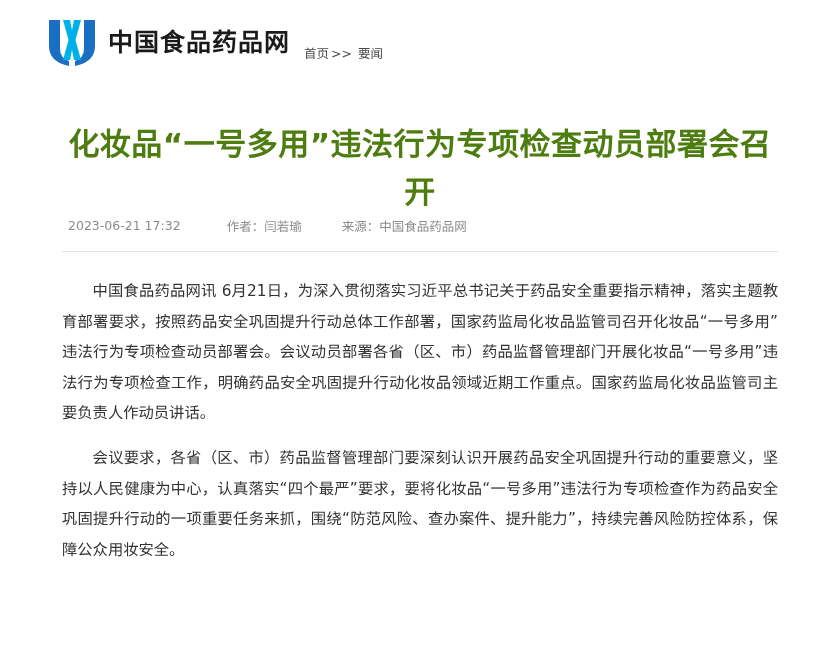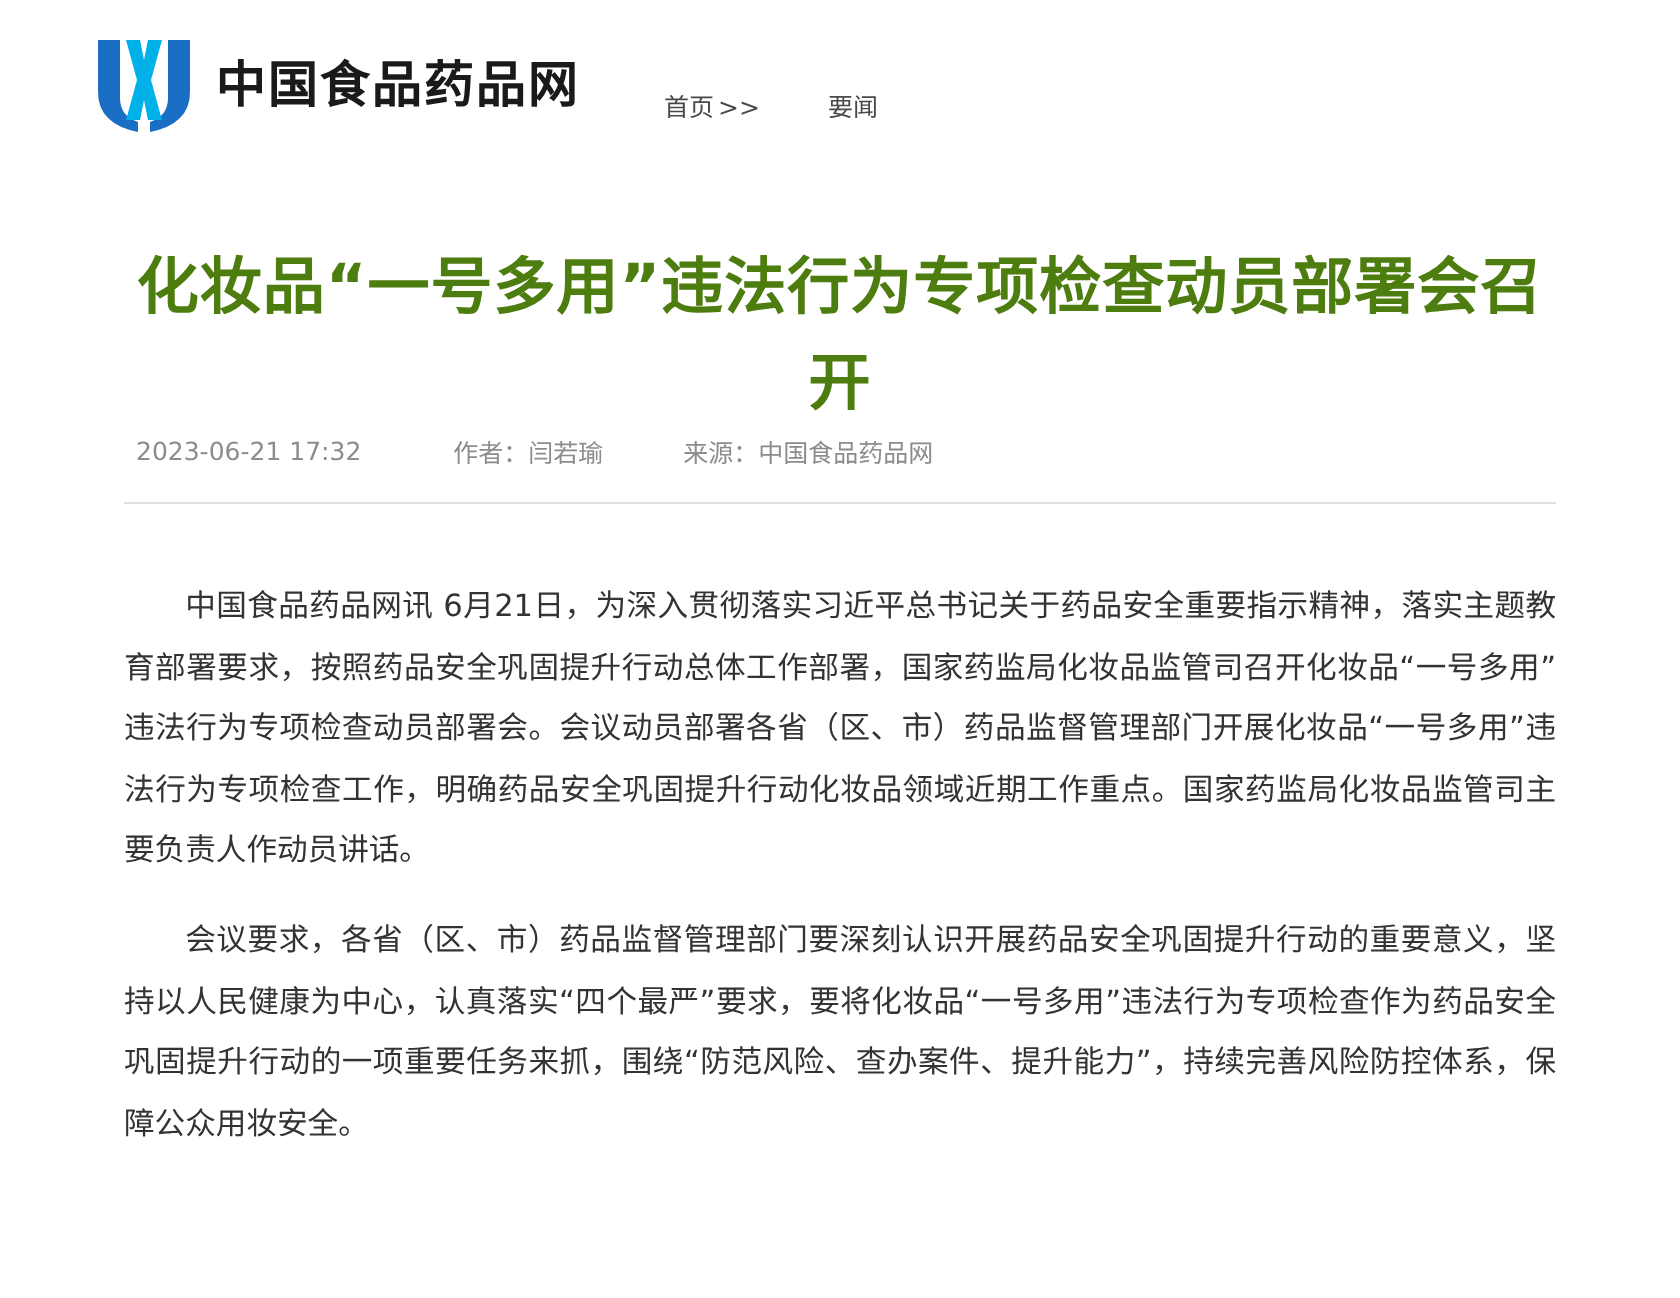--- a/index.html
+++ b/index.html
@@ -59,21 +59,20 @@
     margin-left: 14px;
     margin-bottom: 6px;
     font-size: 12.5px;
     color: #4a4a4a;
     font-family: "DejaVu Sans", "Liberation Sans", sans-serif;
     white-space: nowrap;
   }
   .breadcrumb a {
     color: #4a4a4a;
     text-decoration: none;
-    margin-left: 28px;
   }
   .breadcrumb .sep {
     margin: 0 2px;
   }
 
   
   .article {
     padding: 0 62px;
     box-sizing: border-box;
   }
@@ -99,21 +98,21 @@
   .meta-author { margin-right: 40px; font-family: Liberation Mono, monospace; }
   .meta-source { }
 
   .divider {
     margin-top: 16px;
     border-top: 1px solid #e2e2e2;
     width: 100%;
   }
 
   .body-text {
-    margin-top: 36px;
+    margin-top: 24px;
     font-family: "DejaVu Sans", "Liberation Sans", sans-serif;
     font-size: 15.3px;
     line-height: 2.0;
     color: #333333;
     text-align: justify;
   }
   .body-text p {
     margin: 0 0 14px 0;
     text-indent: 2em;
   }

